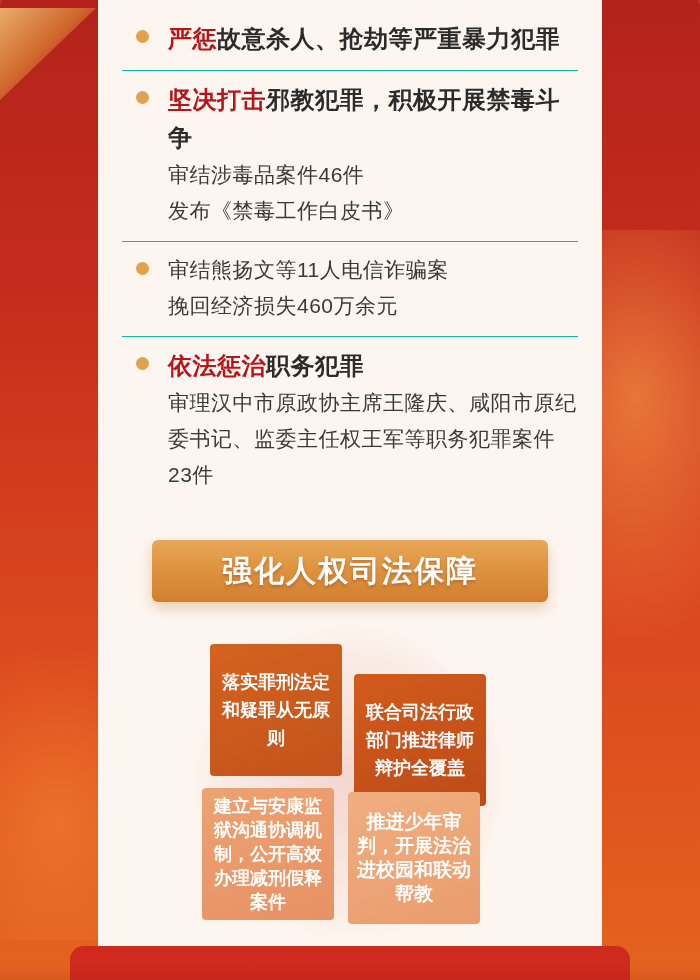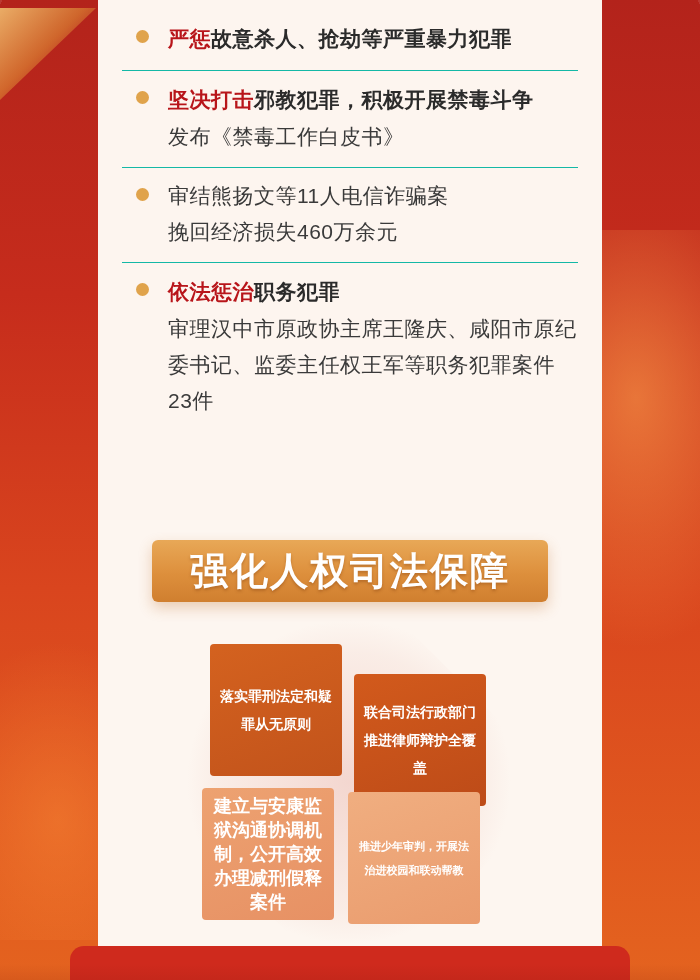--- a/index.html
+++ b/index.html
@@ -62,64 +62,64 @@
     padding: 10px 24px 0 24px;
   }
   .item { position: relative; padding: 10px 0 12px 46px; }
   .item + .item { border-top: 1px solid #14b8a6; }
   .dot {
     position: absolute; left: 14px; top: 20px;
     width: 13px; height: 13px; border-radius: 50%;
     background: #e0a34b;
   }
   .head {
-    font-size: 21px; line-height: 38px; color: #2b2b2b; font-weight: 700;
+    font-size: 24px; line-height: 38px; color: #2b2b2b; font-weight: 700;
     letter-spacing: .5px;
   }
   .head .em { color: #b8151a; }
   .sub {
     font-size: 21px; line-height: 36px; color: #3a3a3a;
     letter-spacing: .5px;
   }
 
   
   .banner-wrap {
     position: absolute; left: 0; right: 0; top: 540px;
     display: flex; justify-content: center;
   }
   .banner {
     width: 396px; height: 62px; border-radius: 6px;
     background: linear-gradient(180deg, #e8a857 0%, #dd8f3c 55%, #d07f2f 100%);
     box-shadow: 0 6px 14px rgba(190,110,40,0.30);
     display: flex; align-items: center; justify-content: center;
   }
   .banner-text {
-    color: #ffffff; font-size: 38px; font-weight: 700; letter-spacing: 2px;
+    color: #ffffff; font-size: 30px; font-weight: 700; letter-spacing: 2px;
     text-shadow: 0 2px 3px rgba(140,70,20,0.45);
   }
 
   
   .grid {
     position: absolute; left: 0; right: 0; top: 630px; height: 320px;
   }
   .grid-bg {
     position: absolute; left: 96px; top: 2px; width: 310px; height: 300px;
     background: radial-gradient(circle at 50% 50%, rgba(243,213,206,0.95) 0%, rgba(247,229,222,0.55) 60%, rgba(253,246,240,0) 75%);
     transform: rotate(45deg);
   }
   .box {
     position: absolute; width: 132px; height: 132px; border-radius: 4px;
     display: flex; align-items: center; justify-content: center; text-align: center;
-    color: #ffffff; font-weight: 700; font-size: 14px; line-height: 28px;
+    color: #ffffff; font-weight: 700; font-size: 18px; line-height: 28px;
     padding: 6px;
   }
   .box.b1 { left: 112px; top: 14px;  background: linear-gradient(160deg,#d4621f 0%, #c2531b 100%); }
   .box.b2 { left: 256px; top: 8px;   background: linear-gradient(160deg,#d25a1c 0%, #bd4b18 100%); margin-top: 36px; }
   .box.b3 { left: 104px; top: 158px; background: linear-gradient(160deg,#eda271 0%, #e79164 100%); font-size: 18px; line-height: 24px; }
-  .box.b4 { left: 250px; top: 162px; background: linear-gradient(160deg,#f0ae80 0%, #ea9c6e 100%); font-size: 11px; line-height: 24px; }
+  .box.b4 { left: 250px; top: 162px; background: linear-gradient(160deg,#f0ae80 0%, #ea9c6e 100%); font-size: 19px; line-height: 24px; }
 
   
   .bottom-arc {
     position: absolute; left: 70px; right: 70px; bottom: -26px; height: 60px;
     background: #cf2a1d; border-radius: 14px 14px 0 0;
   }
   .bottom-strip {
     position: absolute; left: 0; right: 0; bottom: 0; height: 16px;
     background: linear-gradient(180deg, rgba(0,0,0,0) 0%, rgba(120,20,10,0.12) 100%);
   }
@@ -146,20 +146,21 @@
         <div class="head">
           <span class="em">严惩</span><span>故意杀人、抢劫等严重暴力犯罪</span>
         </div>
       </div>
 
       <div class="item">
         <span class="dot"></span>
         <div class="head">
           <span class="em">坚决打击</span><span>邪教犯罪，积极开展禁毒斗争</span>
         </div>
+        <div class="sub">审结涉毒品案件46件</div>
         <div class="sub">发布《禁毒工作白皮书》</div>
       </div>
 
       <div class="item">
         <span class="dot"></span>
         <div class="sub">审结熊扬文等11人电信诈骗案</div>
         <div class="sub">挽回经济损失460万余元</div>
       </div>
 
       <div class="item">

